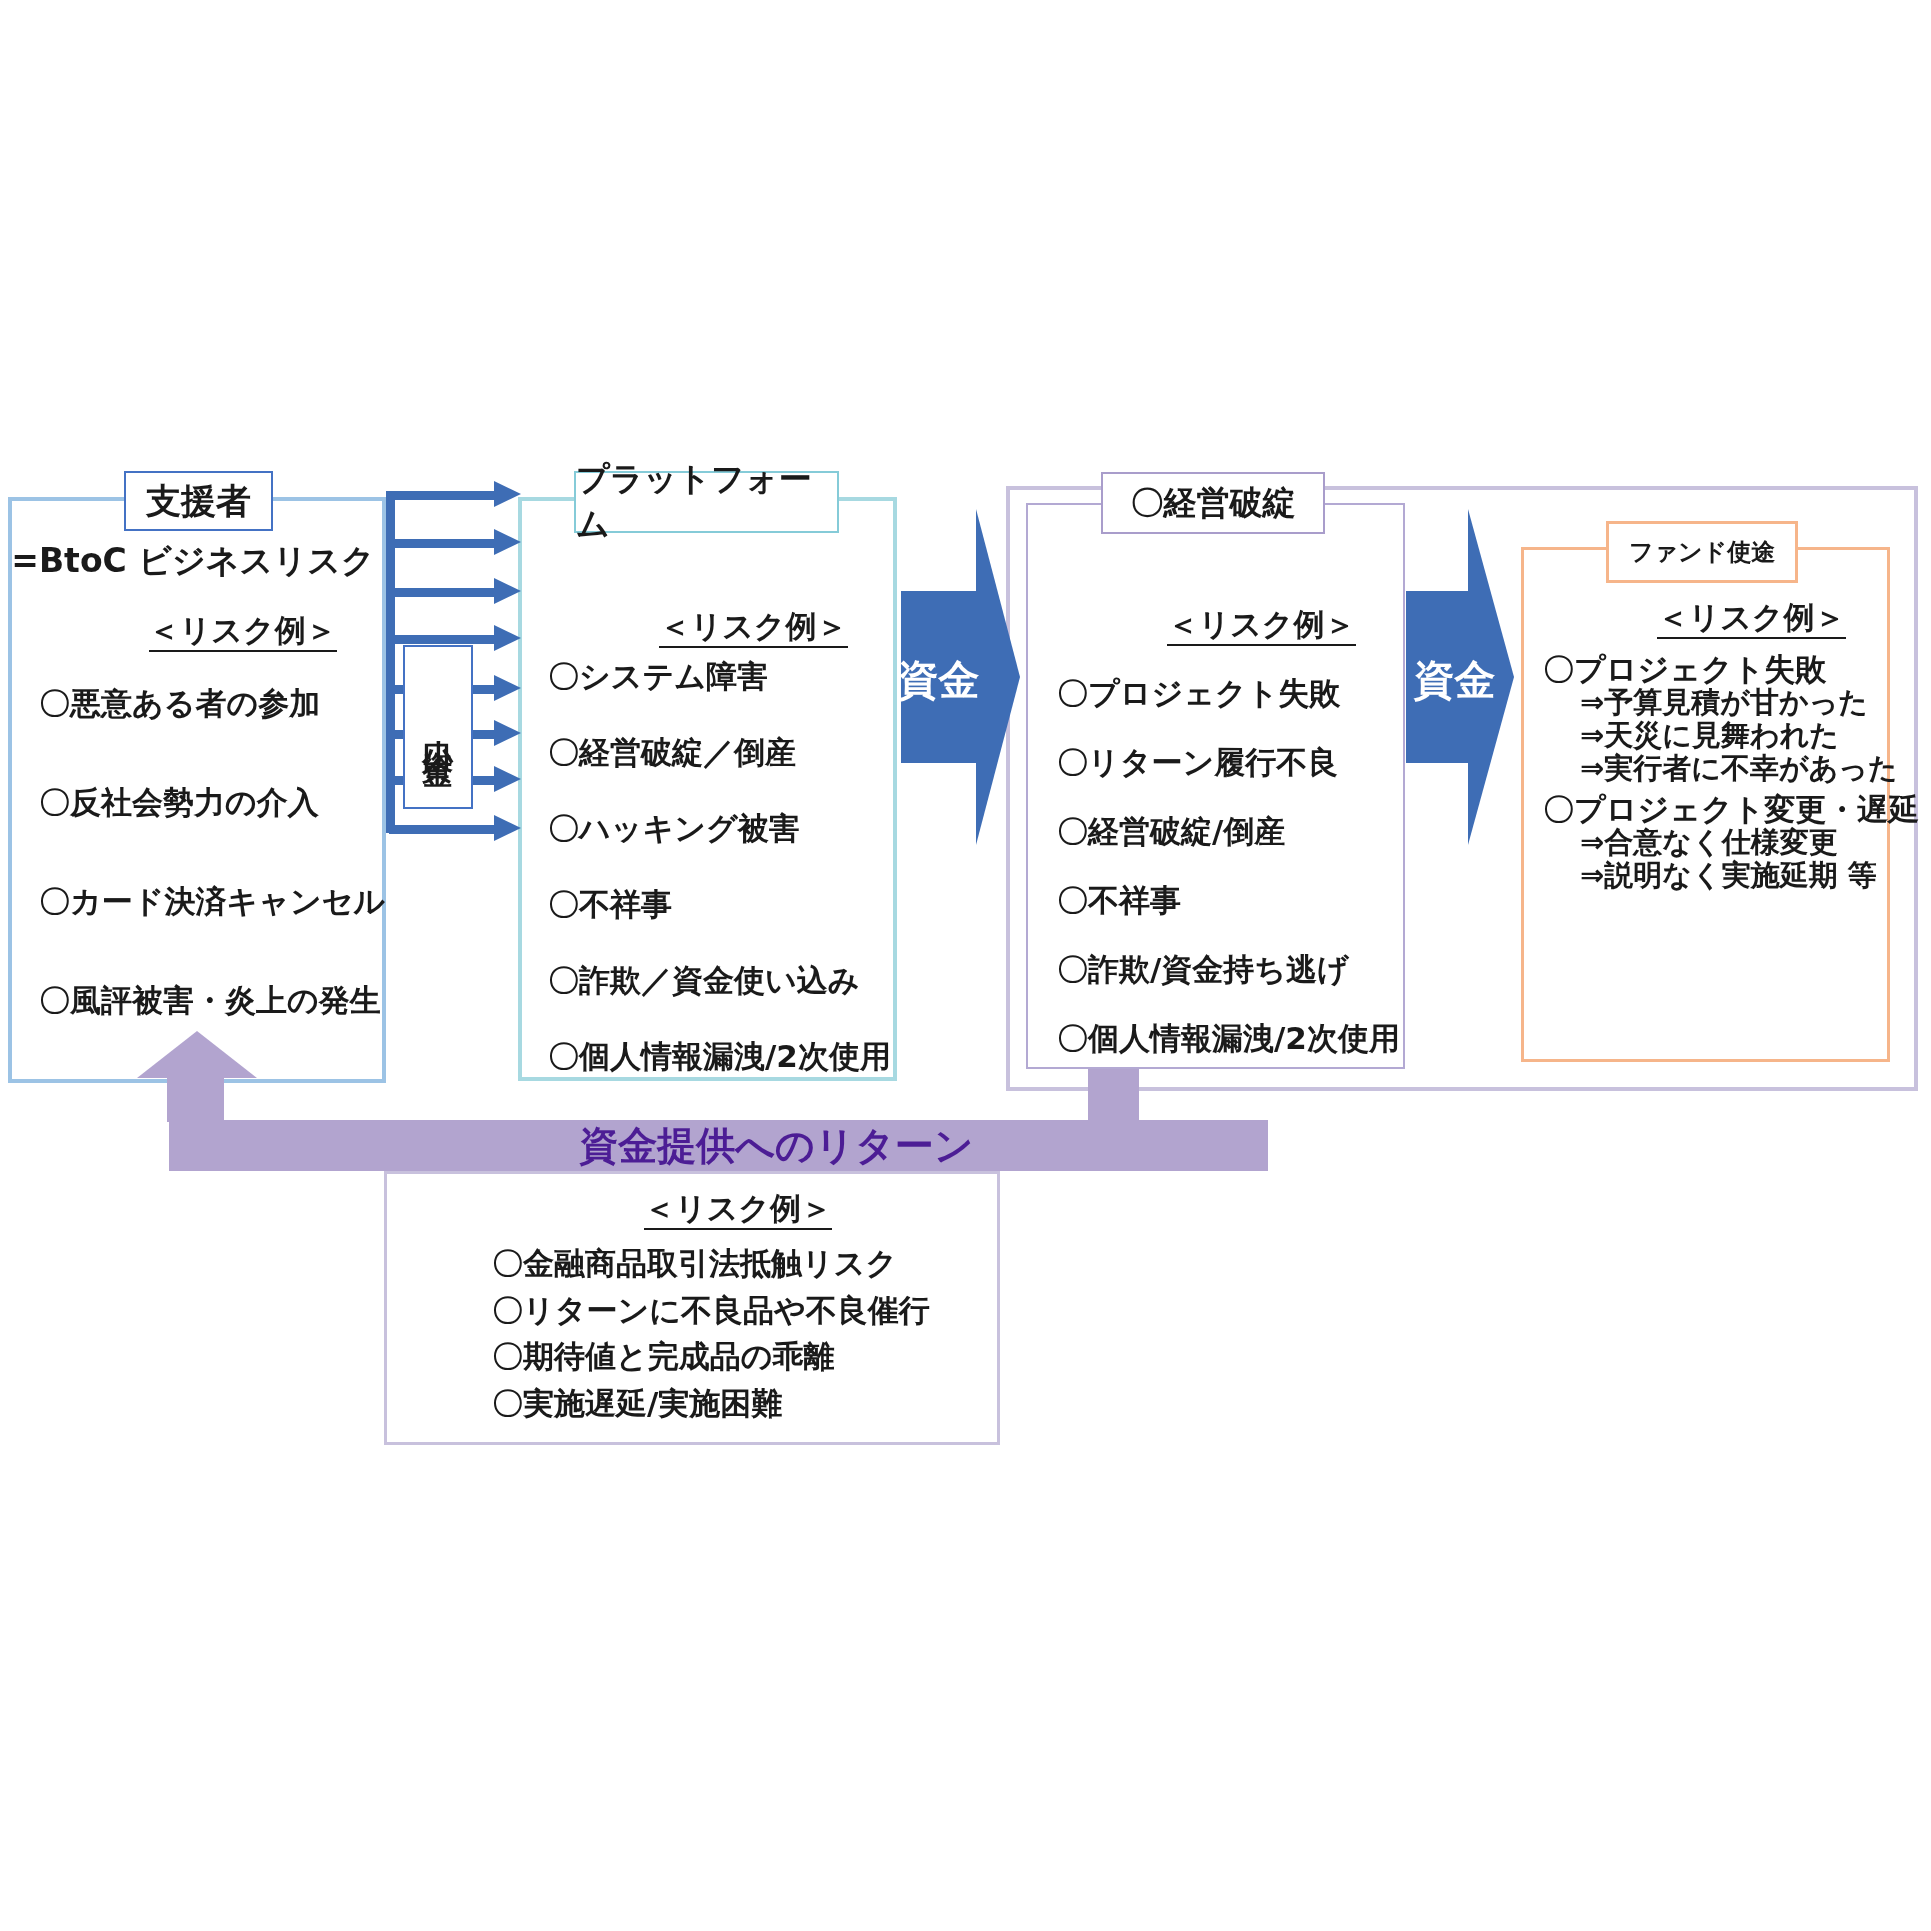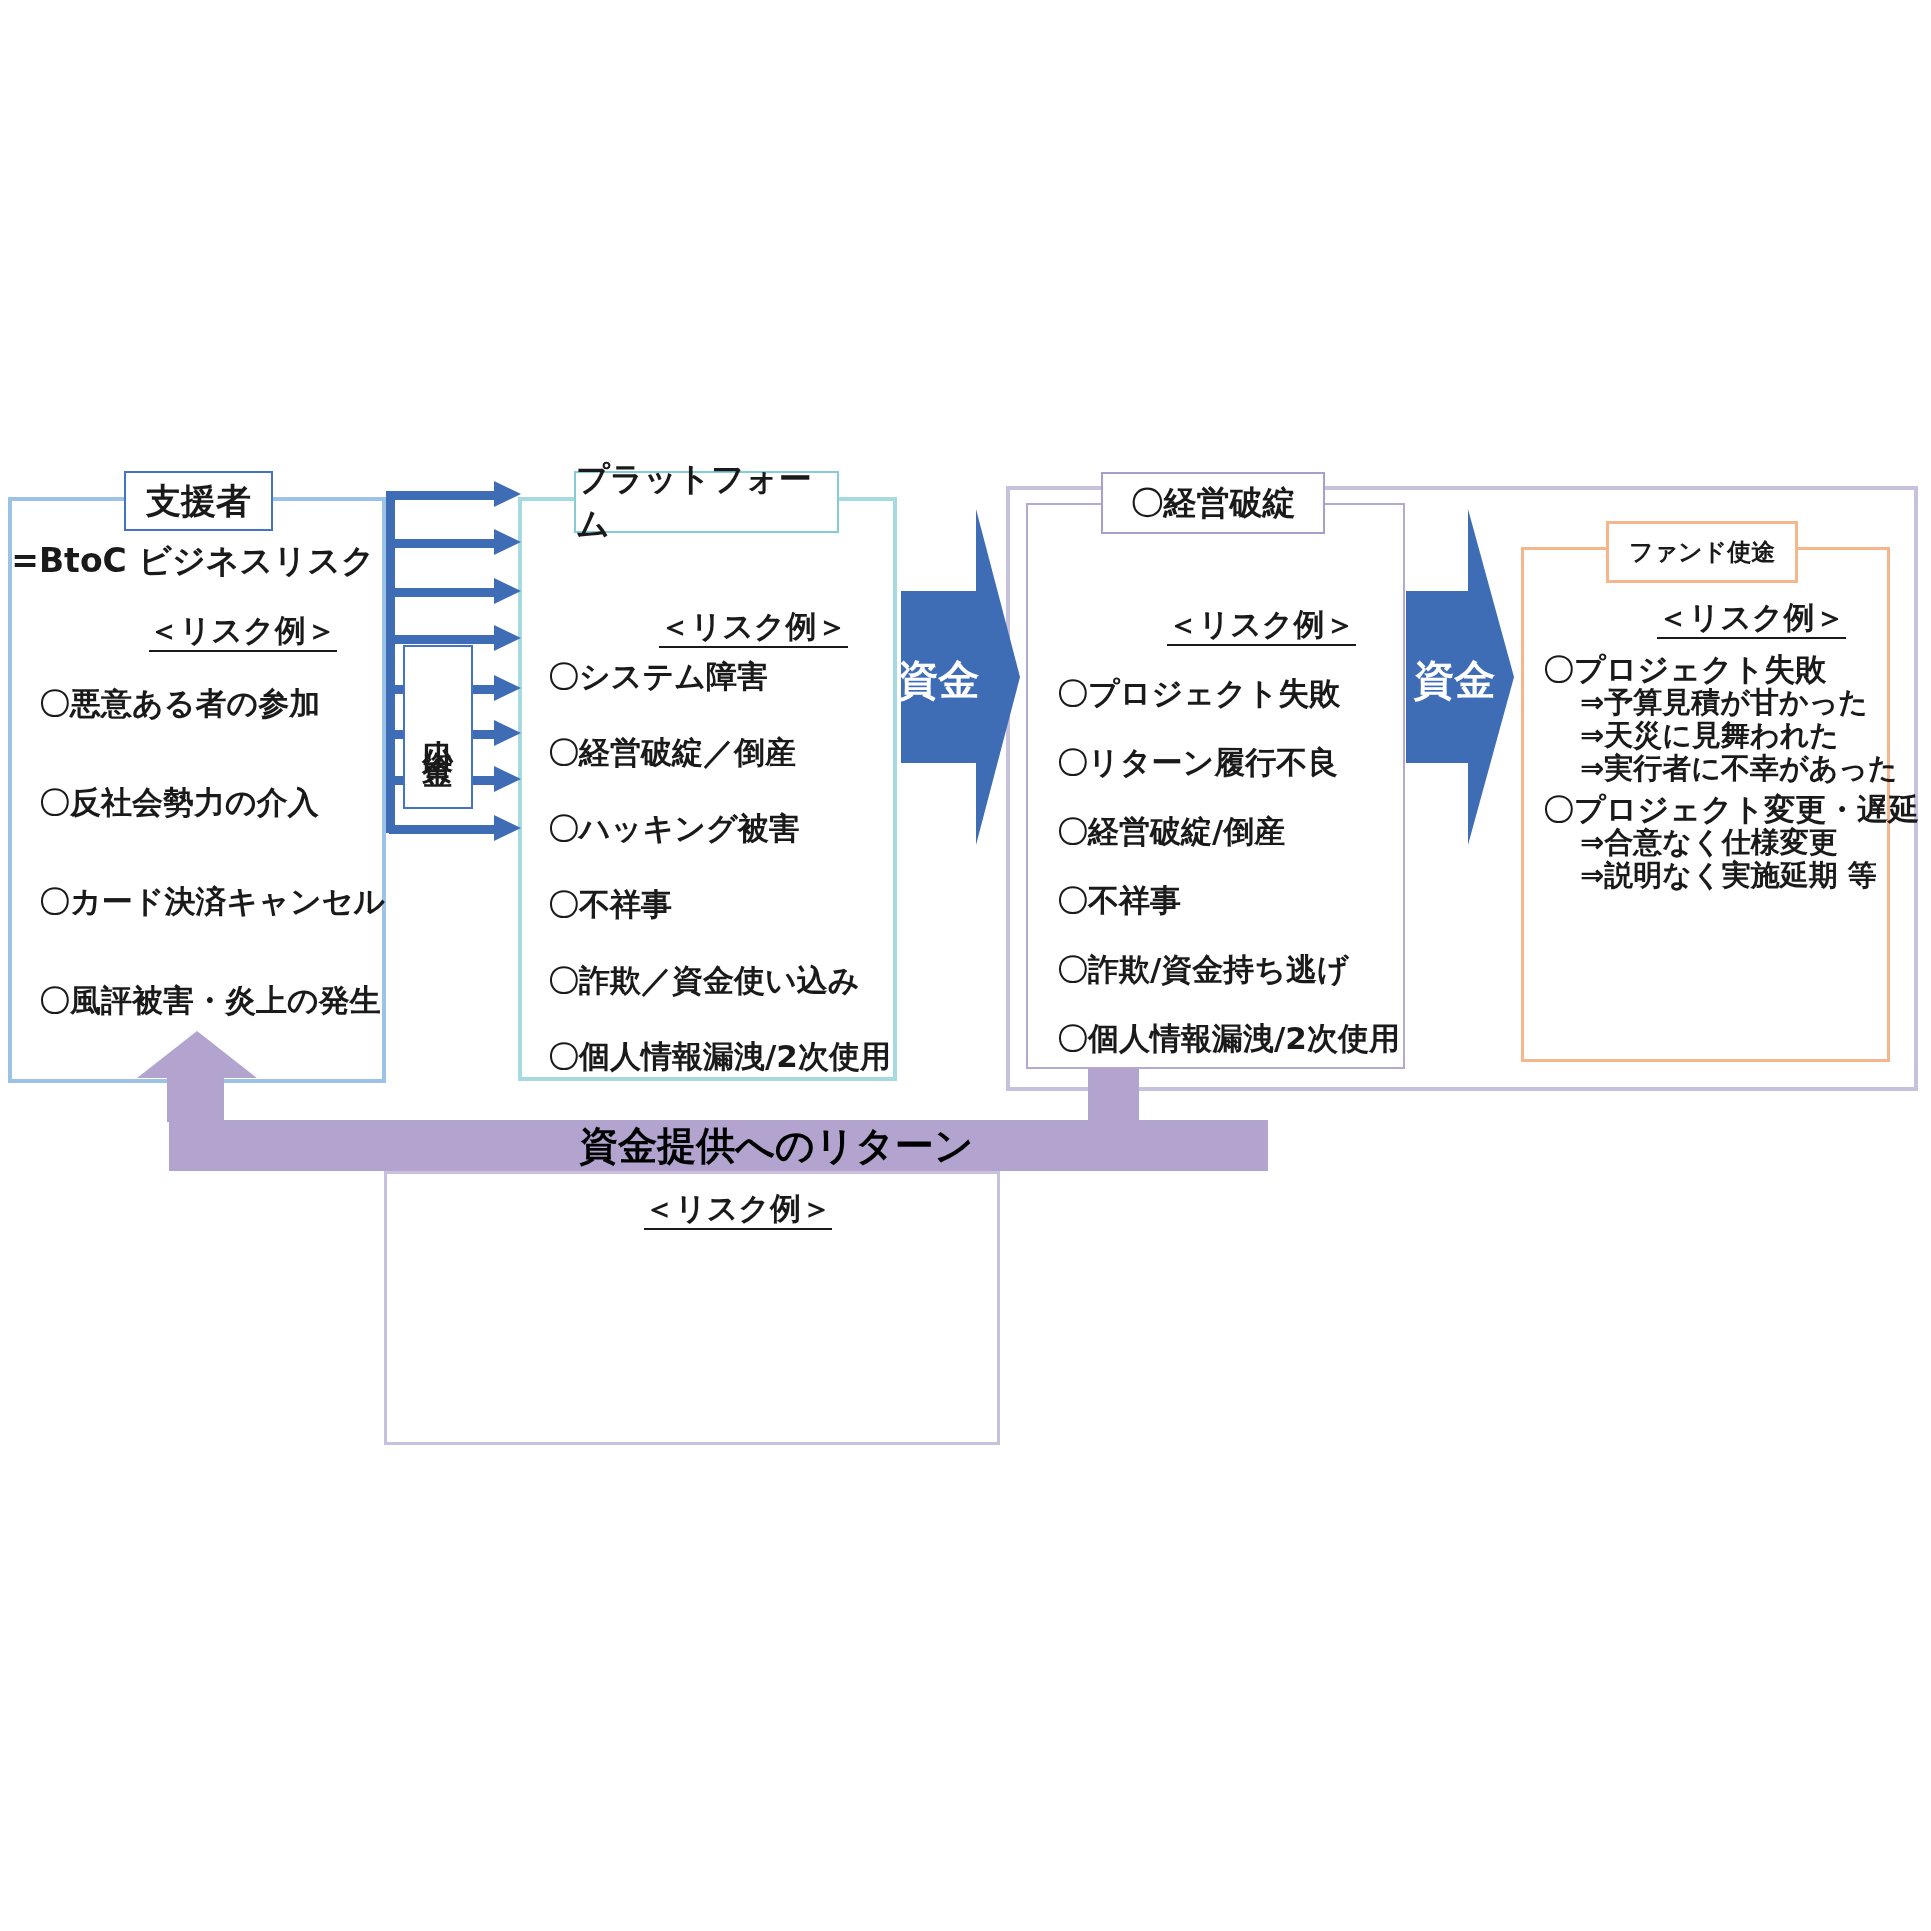--- a/index.html
+++ b/index.html
@@ -30,21 +30,21 @@
     display:flex;align-items:center;justify-content:center;}
   .kogu .vtext{writing-mode:vertical-rl;font-size:31px;letter-spacing:5.8px;}
   
   .barrow-shaft{position:absolute;background:var(--arrow-blue,#3E6DB5);z-index:4;}
   .barrow-head{position:absolute;width:0;height:0;z-index:4;
     border-top:168px solid transparent;border-bottom:168px solid transparent;}
   .arrowtext{position:absolute;color:#fff;font-size:41px;text-align:center;z-index:5;white-space:nowrap;font-family:Liberation Serif, serif;}
   
   .banner{position:absolute;left:169px;top:1120px;width:983px;height:51px;background:var(--purple,#B2A4CF);
     display:flex;align-items:center;justify-content:center;padding-left:116px;box-sizing:content-box;z-index:4;}
-  .banner .btext{color:#000000;font-size:39px;white-space:nowrap;}
+  .banner .btext{color:#4c1d95;font-size:39px;white-space:nowrap;}
   .uphead{position:absolute;left:137px;top:1031px;width:0;height:0;z-index:3;
     border-left:60px solid transparent;border-right:60px solid transparent;
     border-bottom:47px solid var(--purple,#B2A4CF);}
   .upshaft{position:absolute;left:167px;top:1077px;width:57px;height:45px;background:var(--purple,#B2A4CF);z-index:3;}
   .downshaft{position:absolute;left:1088px;top:1069px;width:51px;height:53px;background:var(--purple,#B2A4CF);z-index:3;}
 </style>
 </head>
 <body>
 
 <div class="canvas">
@@ -151,15 +151,22 @@
   <div class="banner">
     <span class="btext">資金提供へのリターン</span>
   </div>
   <div class="upshaft"></div>
   <div class="uphead"></div>
 
   <div class="box" style="left:384px;top:1171px;width:616px;height:274px;border:3.9px solid var(--outer-border,#C8C1DD);"></div>
   <div class="riskheader" style="left:384px;top:1188px;width:616px;">
     <span>＜リスク例＞</span>
   </div>
+  <div class="list bottom-list">
+
+  <div class="item">〇金融商品取引法抵触リスク</div>
+      <div class="item">〇リターンに不良品や不良催行</div>
+      <div class="item">〇期待値と完成品の乖離</div>
+      <div class="item">〇実施遅延/実施困難</div>
+    </div>
 
 </div>
 
 
 </body></html>

